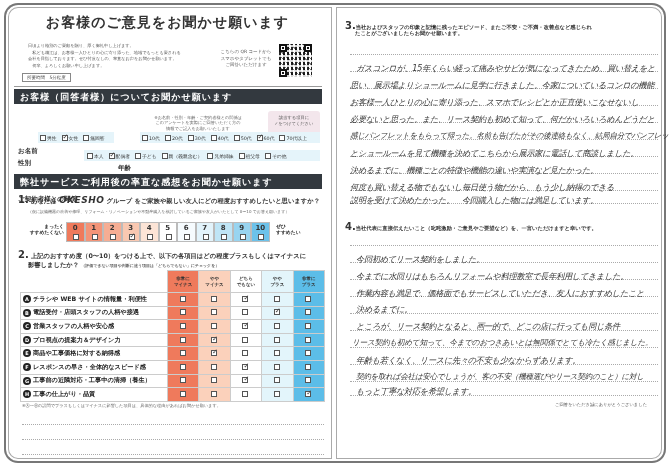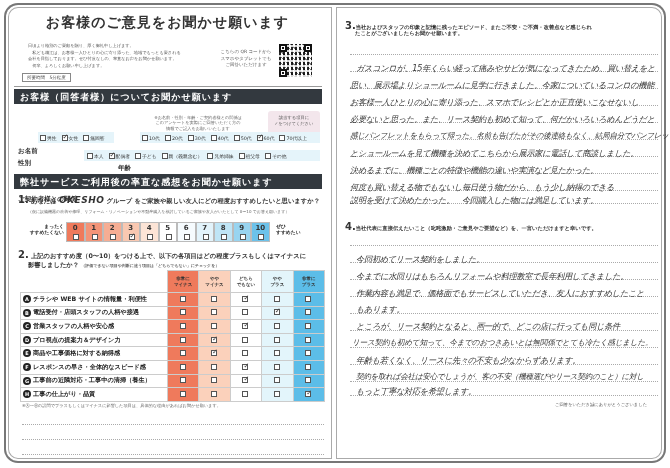--- a/index.html
+++ b/index.html
@@ -347,20 +347,20 @@
 <div class="abs rdot" style="top:313px"></div>
 <div class="abs rdot" style="top:330px"></div>
 <div class="abs rdot" style="top:347px"></div>
 <div class="abs rdot" style="top:364px"></div>
 <div class="abs rdot" style="top:381px"></div>
 <div class="abs rdot" style="top:395px"></div>
 
 <div class="hw" style="top:254px">今回初めてリース契約をしました。</div>
 <div class="hw" style="top:271px">今までに水回りはもちろんリフォームや料理教室で長年利用してきました。</div>
 <div class="hw" style="top:288px">作業内容も満足で、価格面でもサービスしていただき、友人におすすめしたこと</div>
-<div class="hw" style="top:304px">もあります。</div>
+<div class="hw" style="top:304px">決めるまでに。</div>
 <div class="hw" style="top:321px">ところが、リース契約となると、画一的で、どこの店に行っても同じ条件</div>
 <div class="hw" style="top:338px;left:352px;font-size:7.7px">リース契約も初めて知って、今までのおつきあいとは無関係でとても冷たく感じました。</div>
 <div class="hw" style="top:355px">年齢も若くなく、リースに先々の不安も少なからずあります。</div>
 <div class="hw" style="top:372px;font-size:7.6px">契約を取れば会社は安心でしょうが、客の不安（機種選びやリース契約のこと）に対し</div>
 <div class="hw" style="top:386px">もっと丁寧な対応を希望します。</div>
 
 <div class="abs thanks">ご回答をいただき誠にありがとうございました</div>
 
 </body></html>

